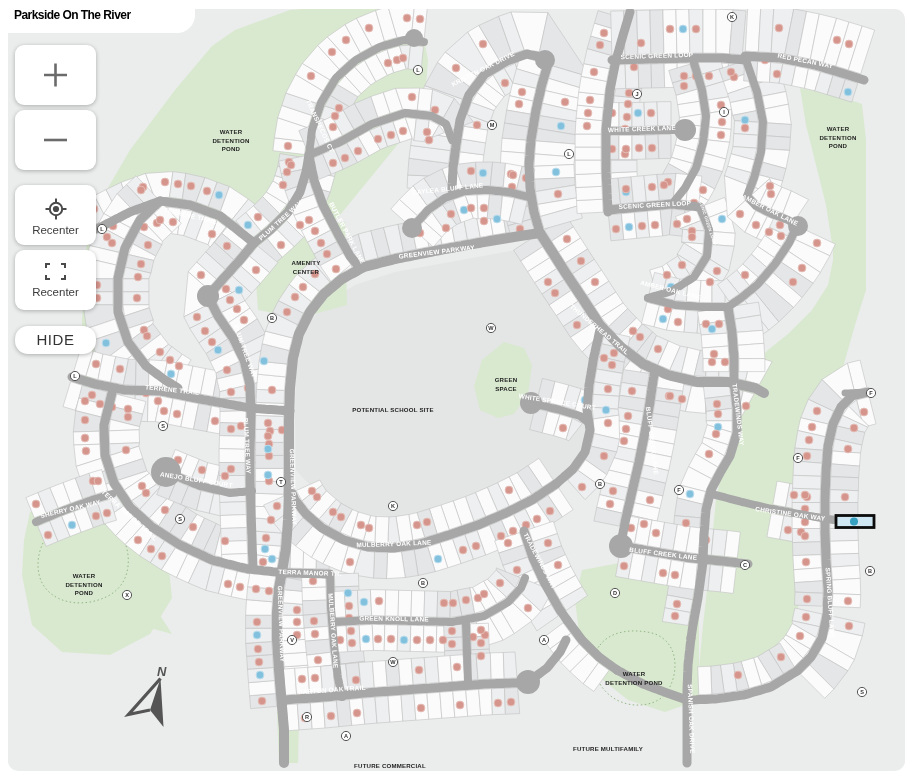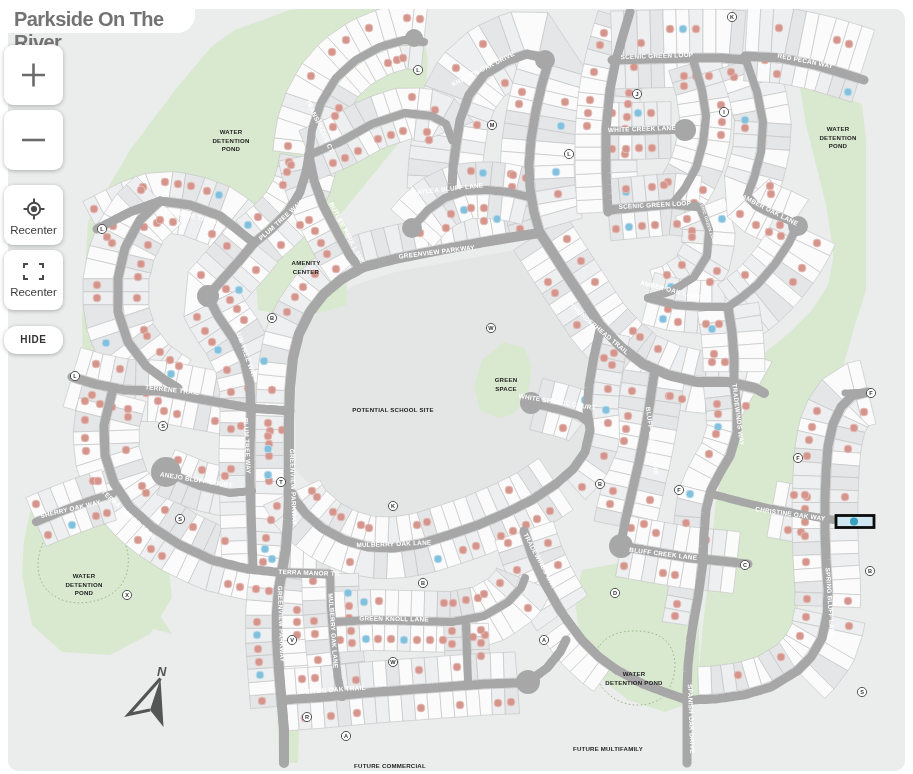--- a/index.html
+++ b/index.html
@@ -1,22 +1,22 @@
 <!DOCTYPE html>
 <html><head><meta charset="utf-8"><style>
 *{margin:0;padding:0;box-sizing:border-box}
 body{width:913px;height:774px;font-family:"Liberation Sans",sans-serif;background:#fff;position:relative;overflow:hidden}
 .title{position:absolute;left:0;top:0;width:195px;height:33px;background:#fff;border-radius:0 0 18px 0;z-index:5}
-.title h1{font-size:20px;font-weight:700;color:#737373;padding:8px 0 0 14px;letter-spacing:-0.55px}
-.btn{position:absolute;left:4px;width:59px;background:#fff;border-radius:9px;box-shadow:0 1px 4px rgba(0,0,0,0.28);z-index:5;text-align:center;color:#3c3c3c}
+.title h1{font-size:12px;font-weight:700;color:#000000;padding:8px 0 0 14px;letter-spacing:-0.55px}
+.btn{position:absolute;left:15px;width:81px;background:#fff;border-radius:9px;box-shadow:0 1px 4px rgba(0,0,0,0.28);z-index:5;text-align:center;color:#3c3c3c}
 .b1{top:45px;height:60px}
 .b2{top:110px;height:60px}
 .b3{top:185px;height:60px}
 .b4{top:250px;height:60px}
-.b5{top:326px;height:28px;border-radius:13px;font-size:10px;font-weight:700;letter-spacing:0.6px;line-height:28px;color:#333}
+.b5{top:326px;height:28px;border-radius:13px;font-size:15px;font-weight:400;letter-spacing:0.6px;line-height:28px;color:#333}
 .blabel{font-size:11.5px;color:#3c3c3c;margin-top:3px}
 </style></head><body>
 
 <svg width="913" height="774" viewBox="0 0 913 774" font-family="Liberation Sans, sans-serif">
     <clipPath id="map">
       <rect x="8" y="9" width="897" height="762" rx="10"></rect>
     </clipPath>
     <rect width="913" height="774" fill="#ffffff"></rect>
     <g clip-path="url(#map)">
       <rect x="8" y="9" width="897" height="762" fill="#ebecec"></rect>

